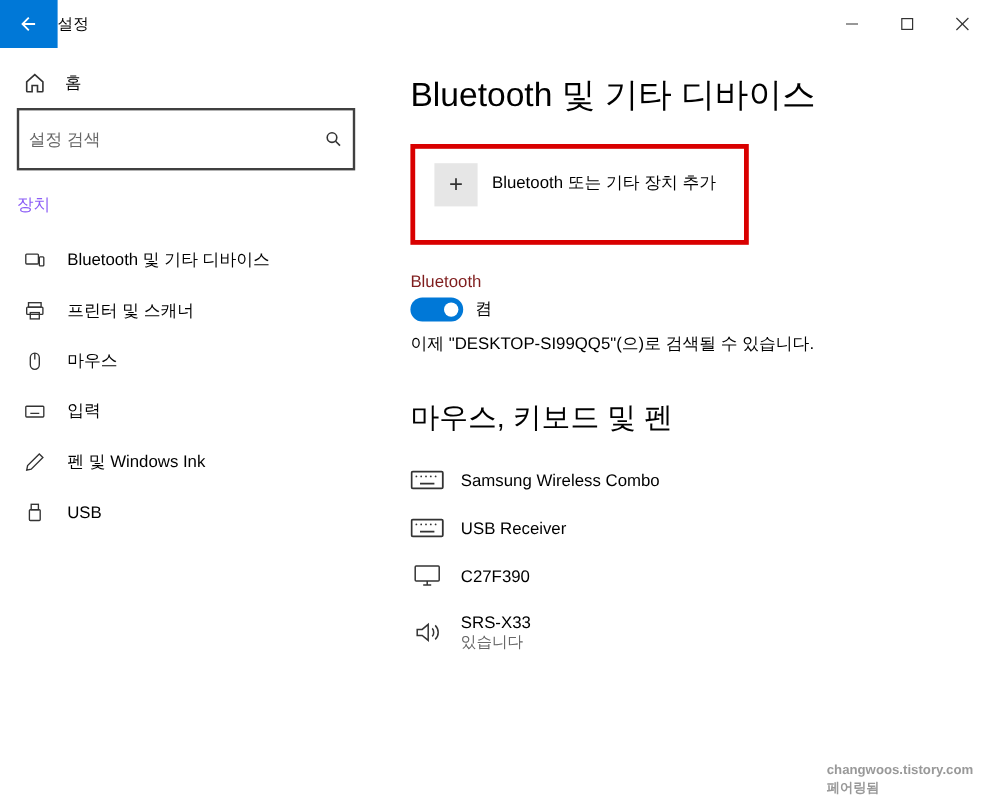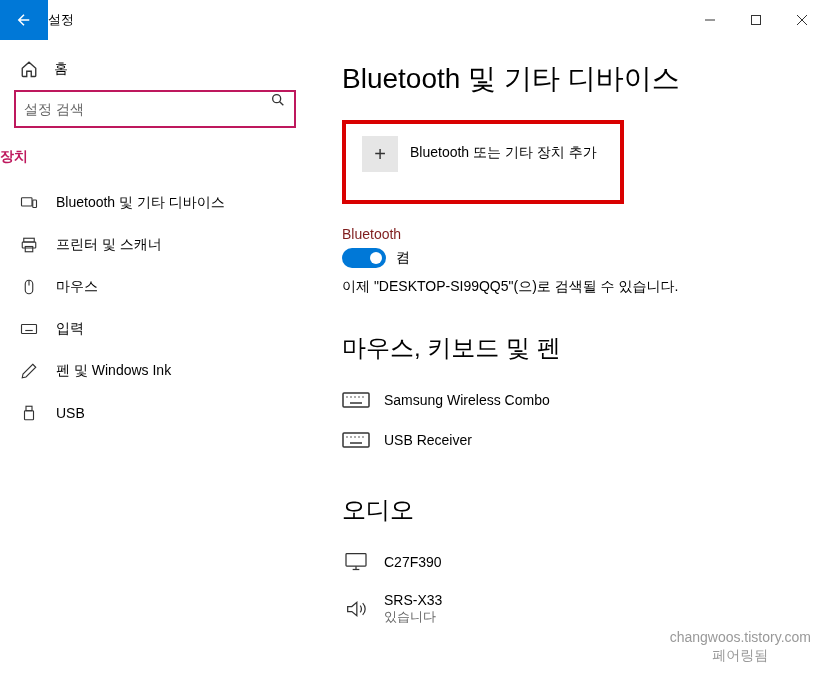--- a/index.html
+++ b/index.html
@@ -59,40 +59,41 @@
     .home-row {
       display: flex;
       align-items: center;
       padding: 8px 20px 12px 20px;
       gap: 16px;
     }
     .home-row .icon { width: 18px; height: 18px; color: #333; }
     .home-label { font-size: 14px; color: #000; }
     .search-box {
       margin: 0 14px 20px 14px;
-      border: 2px solid #be185d;
-      height: 38px;
-      display: flex;
+      border: 2px solid #404040;
+      height: 52px;
+      display: flex;
+      align-items: center;
       padding: 0 8px;
     }
     .search-box input {
       flex: 1;
       border: none;
       outline: none;
       font-size: 14px;
       background: transparent;
       color: #333;
     }
     .search-box input::placeholder { color: #666; }
     .search-icon { width: 16px; height: 16px; color: #333; }
     .category-header {
       font-size: 14px;
-      font-weight: 700;
-      padding: 0 14px 16px 0;
-      color: #be185d;
+      font-weight: 400;
+      padding: 0 14px 16px 14px;
+      color: #8b5cf6;
     }
     .sidebar-item {
       display: flex;
       align-items: center;
       padding: 12px 20px;
       gap: 18px;
       cursor: pointer;
       font-size: 14px;
       color: #000;
     }
@@ -185,24 +186,25 @@
     }
     .device-icon svg { width: 100%; height: 100%; }
     .device-info { display: flex; flex-direction: column; }
     .device-name { font-size: 14px; color: #000; }
     .device-status { font-size: 13px; color: #666; }
     .section-spacer { margin-top: 34px; }
     .watermark {
       position: absolute;
       bottom: 10px;
       right: 14px;
-      font-size: 14px;
+      font-size: 11px;
       color: #999;
-      text-align: center;
+      text-align: left;
       line-height: 1.3;
+      font-weight: bold;
     }
   </style>
 </head>
 <body>
 
 <div class="titlebar">
   <div class="back-btn">
     <svg viewBox="0 0 24 24" fill="none" stroke="currentColor" stroke-width="2">
         <path d="M19 12H5M12 19l-7-7 7-7"></path>
       </svg>
@@ -347,21 +349,20 @@
             <line x1="17" y1="7" x2="17" y2="7" stroke-linecap="round"></line>
             <line x1="21" y1="7" x2="21" y2="7" stroke-linecap="round"></line>
             <line x1="8" y1="13" x2="20" y2="13"></line>
           </svg>
       </div>
       <div class="device-info">
         <span class="device-name">USB Receiver</span>
       </div>
     </div>
 
-    <div class="section-title section-spacer">오디오</div>
 
     <div class="device-row">
       <div class="device-icon">
         <svg viewBox="0 0 28 24" fill="none" stroke="currentColor" stroke-width="1.5">
             <rect x="2" y="2" width="24" height="15" rx="1"></rect>
             <line x1="10" y1="21" x2="18" y2="21"></line>
             <line x1="14" y1="17" x2="14" y2="21"></line>
           </svg>
       </div>
       <div class="device-info">

